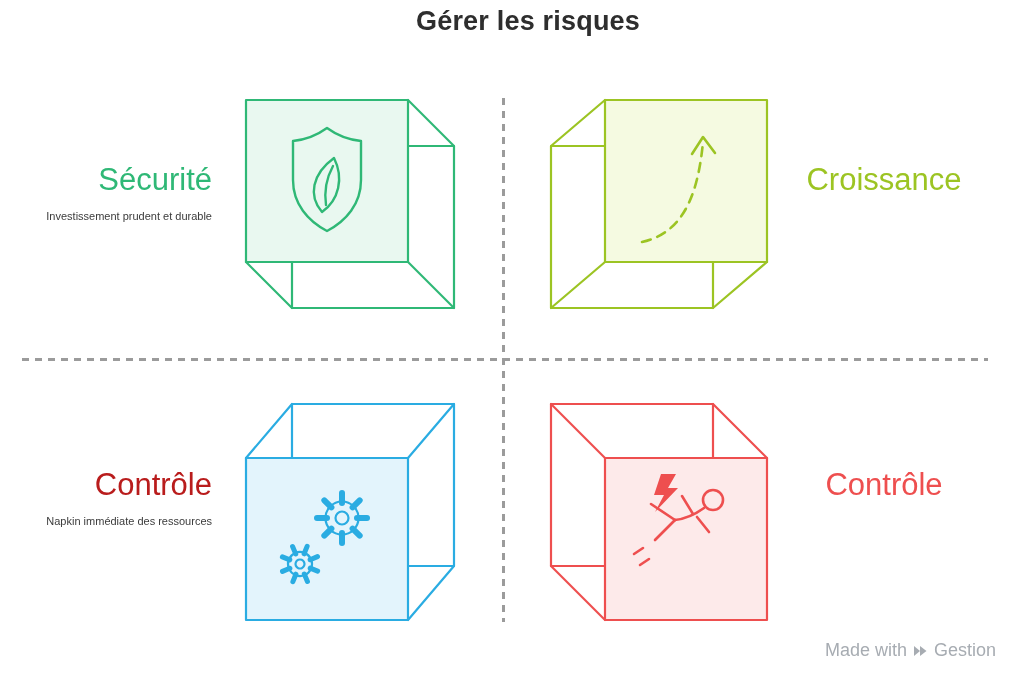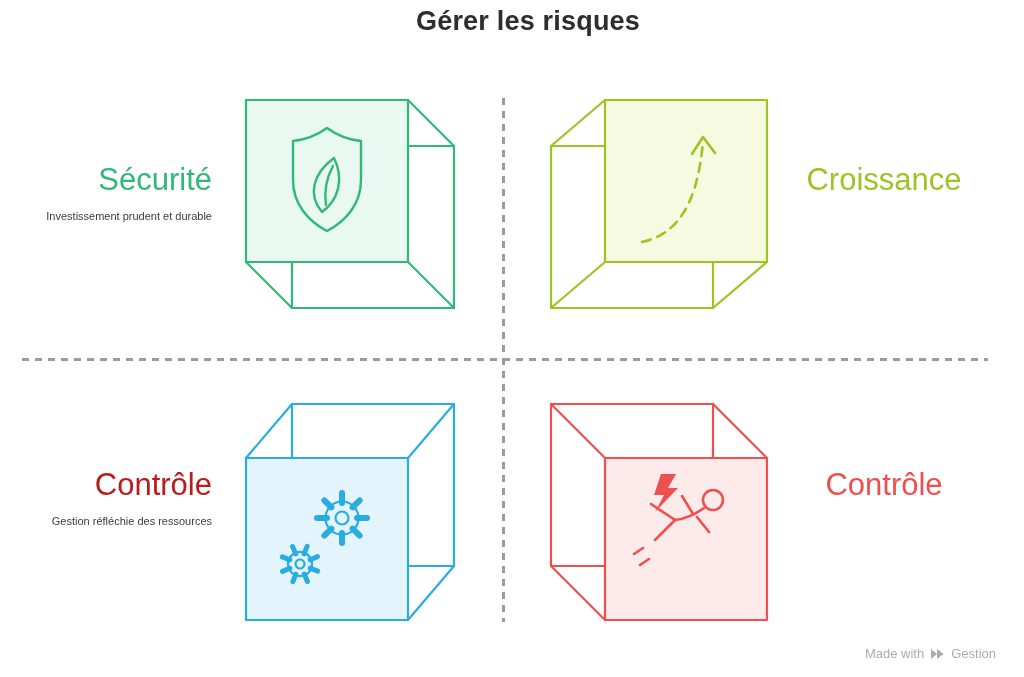--- a/index.html
+++ b/index.html
@@ -20,21 +20,21 @@
   .tb-bl{left:42px;top:467px;width:170px;}
   .tb-br{left:796px;top:467px;width:176px;}
   .qtitle{margin:0;font-size:31px;font-weight:400;line-height:1.15;}
   .qdesc{margin:10px 0 0 0;font-size:11px;color:#3b3b3b;line-height:1.5;}
   .cube{position:absolute;width:226px;height:226px;}
   .svg-tl{left:240px;top:94px;}
   .svg-tr{left:545px;top:94px;}
   .svg-bl{left:240px;top:398px;}
   .svg-br{left:545px;top:398px;}
   .watermark{position:absolute;right:28px;bottom:16px;display:flex;align-items:center;gap:6px;
-        color:#a7acb2;font-size:13px;text-decoration:none;cursor:pointer;}
+        color:#a7acb2;font-size:18px;text-decoration:none;cursor:pointer;}
 </style>
 </head>
 <body>
 
 <div id="page">
 
   <h1 class="page-title">Gérer les risques</h1>
 
   <div class="divider v"></div>
   <div class="divider h"></div>
@@ -75,21 +75,21 @@
           <path d="M97 148 C132 140 152 112 158 48" stroke-dasharray="9 7"></path>
           <path d="M147 60 L158 43 L170 59"></path>
         </g>
       </g>
     </svg>
   </section>
 
   <section>
     <div class="qtext align-r tb-bl">
       <h2 class="qtitle" style="color: #b91c1c;">Contrôle</h2>
-      <p class="qdesc">Gestion réfléchie des ressources</p>
+      <p class="qdesc">Napkin immédiate des ressources</p>
     </div>
     <svg class="cube svg-bl" viewBox="0 0 226 226">
       <g stroke="#2aace2" stroke-width="2.2" fill="none" stroke-linejoin="round" stroke-linecap="round">
         <rect x="52" y="6" width="162" height="162"></rect>
         <line x1="6" y1="60" x2="52" y2="6"></line>
         <line x1="168" y1="60" x2="214" y2="6"></line>
         <line x1="168" y1="222" x2="214" y2="168"></line>
         <rect x="6" y="60" width="162" height="162" fill="#e3f4fc"></rect>
         <g>
           <g transform="translate(102,120)">

